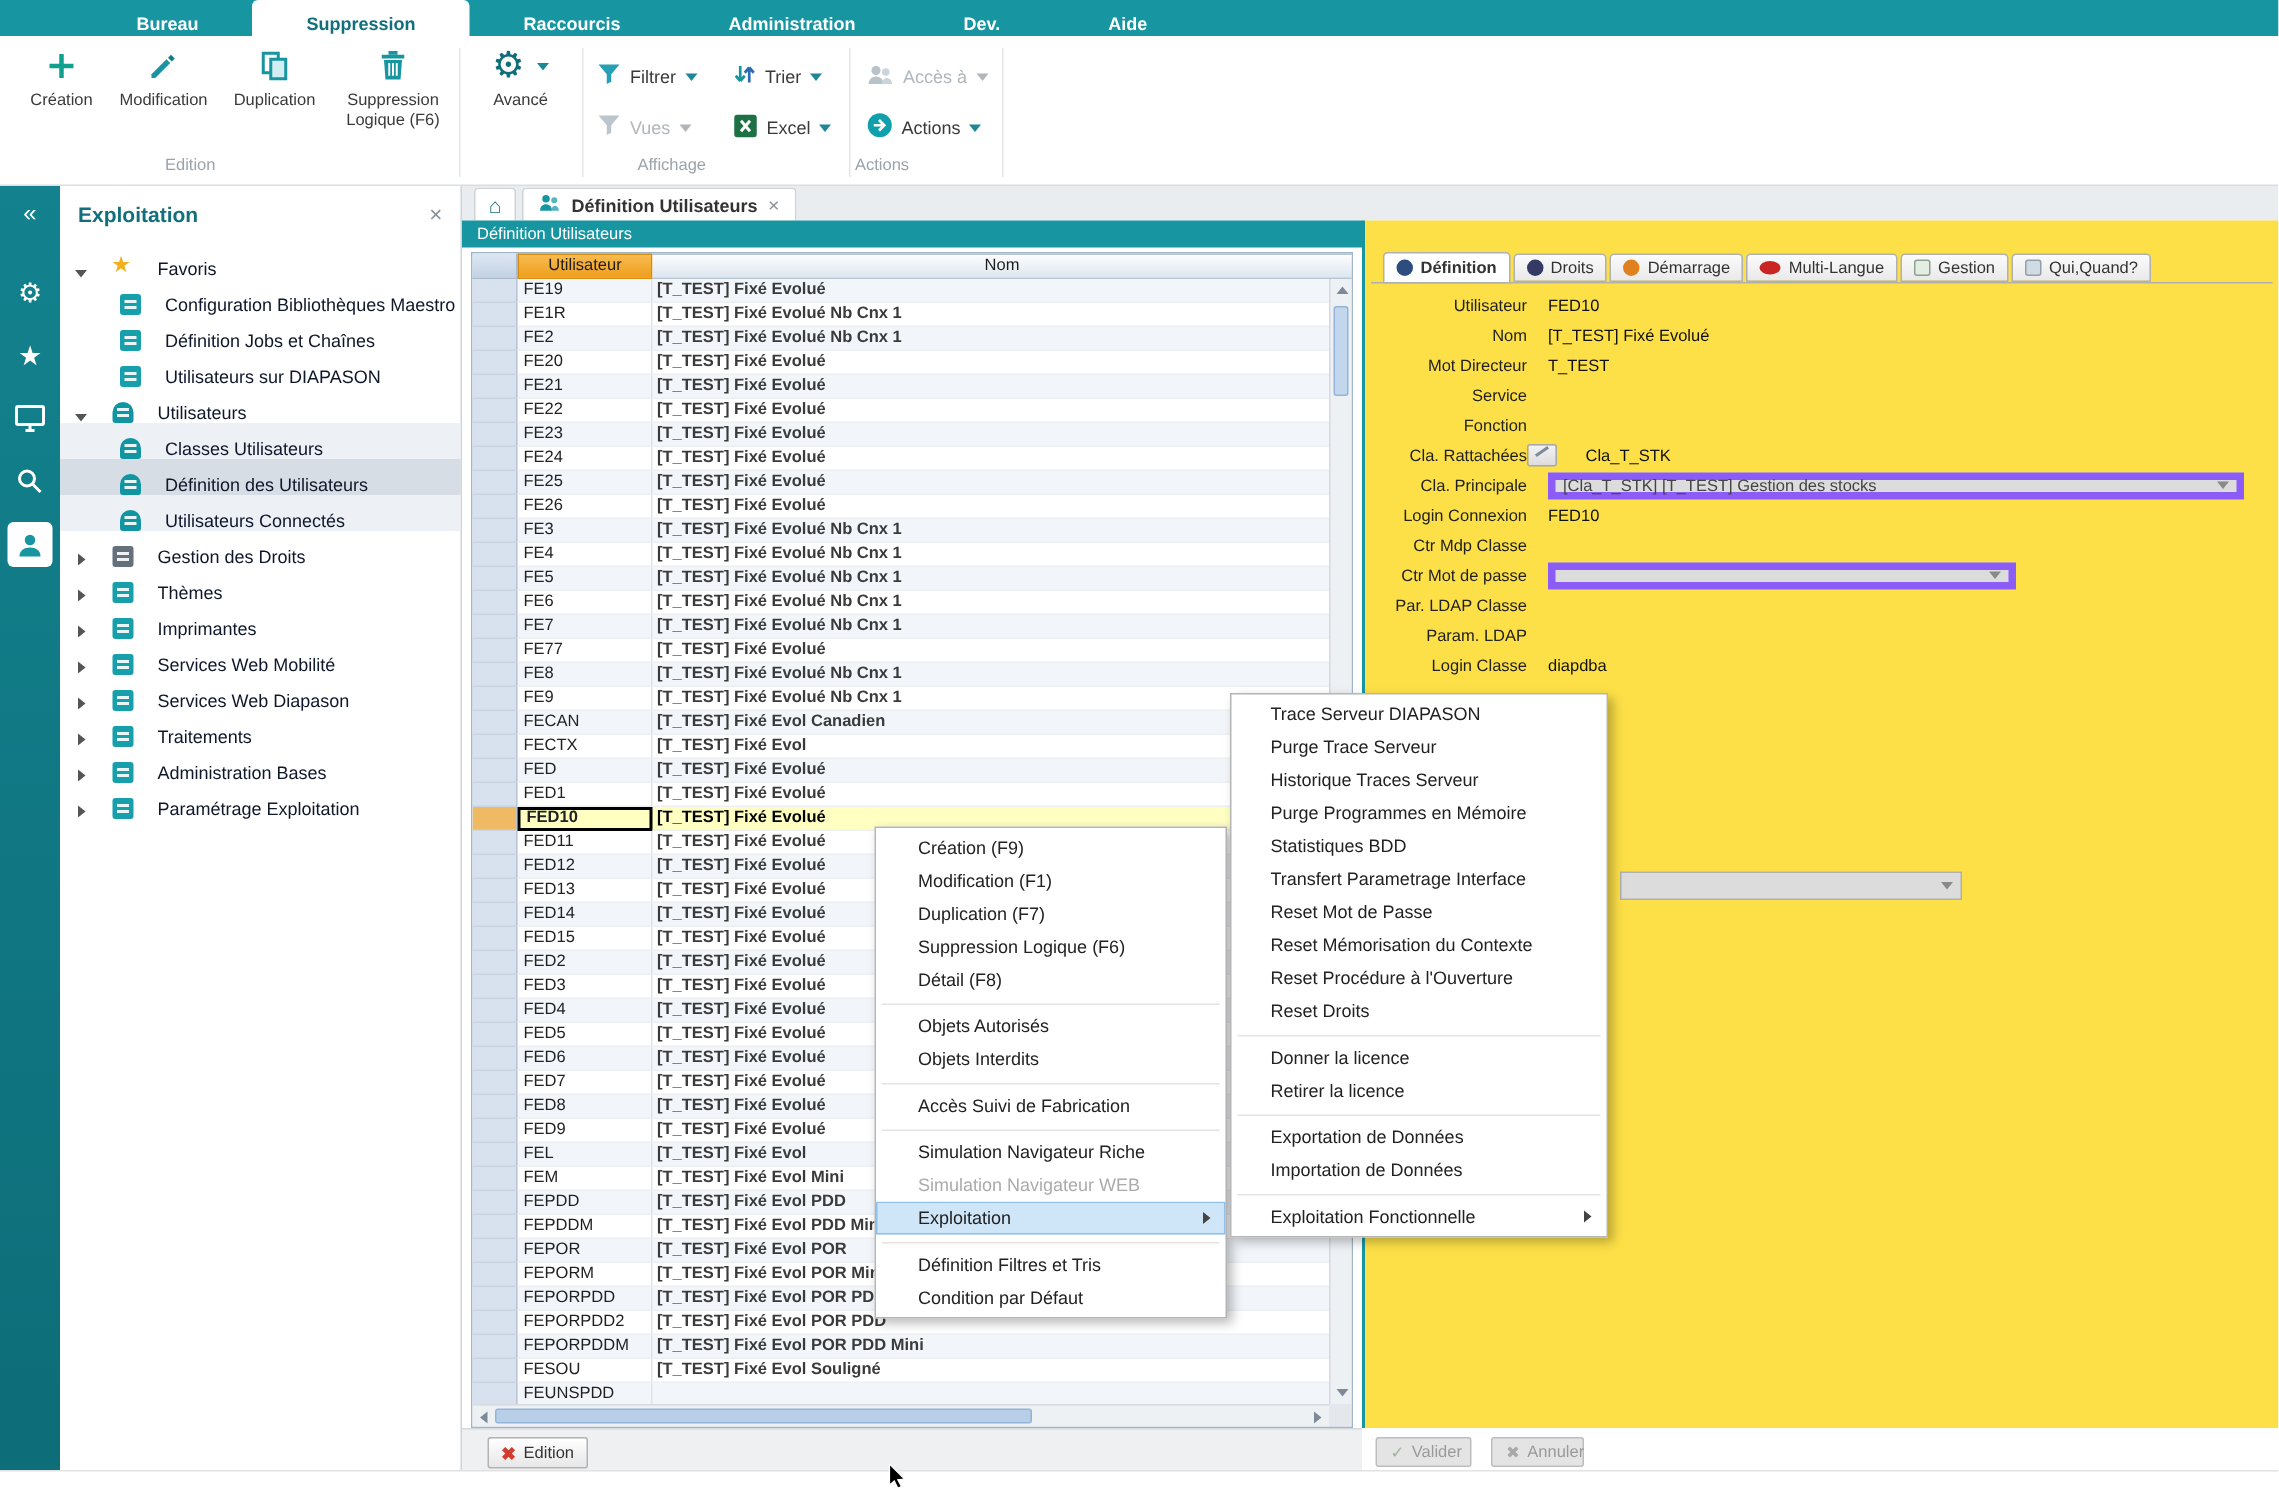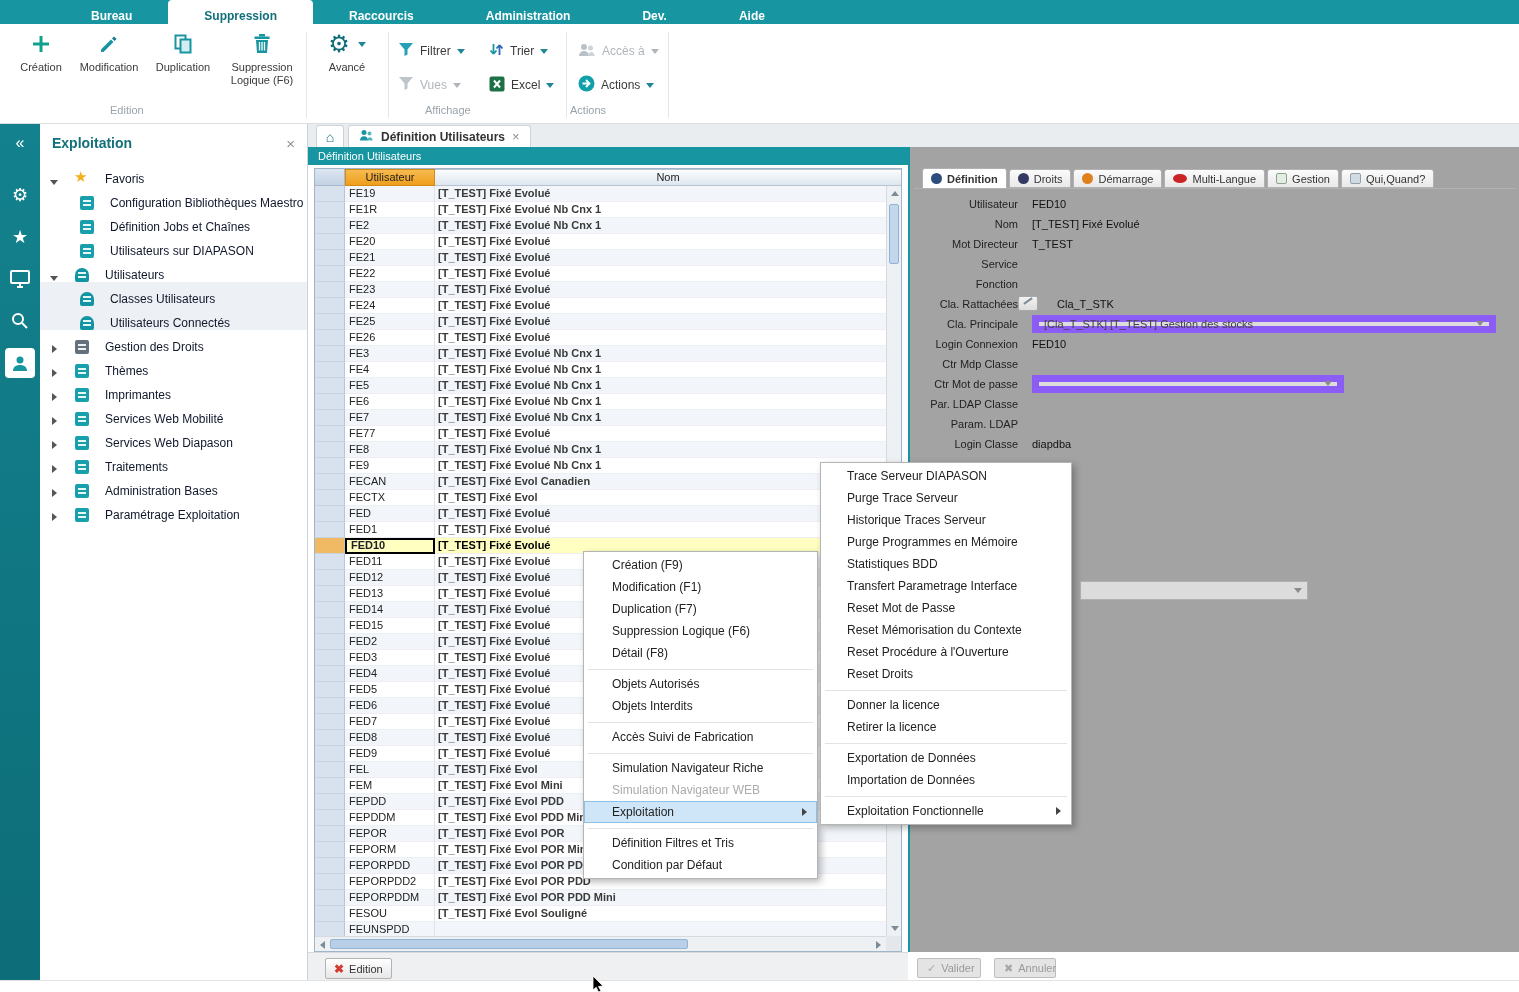--- a/index.html
+++ b/index.html
@@ -84,37 +84,37 @@
 
 .bottom-band{position:absolute;left:308px;top:952px;width:600px;height:28px;background:#eef0f2;border-top:1px solid #d6dade}
 .fermer{position:absolute;left:325px;top:958px;height:21px;background:linear-gradient(#ffffff,#e7e7e7);border:1px solid #b3b3b3;border-radius:2px;display:flex;align-items:center;gap:5px;font-size:11px;padding:0 8px;color:#333;cursor:pointer}
 .x-red{color:#d23b2f;font-weight:bold;font-size:12px}
 .btn-gray{position:absolute;top:958px;height:20px;background:#e4e4e4;border:1px solid #bdbdbd;border-radius:2px;font-size:11px;color:#9a9a9a;display:flex;align-items:center;gap:5px;padding:0 9px;cursor:default}
 .btn-gray .gchk{color:#9db49d;font-size:11px}
 .btn-gray .gx{color:#a8a8a8;font-size:11px}
 .statusbar{position:absolute;left:0;bottom:0;width:100%;height:12px;background:#fff;border-top:1px solid #e2e2e2}
 
 
-.detail{position:absolute;left:908px;top:147px;right:0;height:805px;background:#a3a3a3;border-left:2px solid #1795a1}
+.detail{position:absolute;left:908px;top:147px;right:0;height:805px;background:#fde047;border-left:2px solid #1795a1}
 .dtabs{position:absolute;left:12px;top:21px;display:flex;align-items:flex-end;gap:2px;z-index:2}
 .dtabline{position:absolute;left:4px;right:4px;top:41px;border-top:1px solid #b1b1b1}
 .dtab{height:19px;display:flex;align-items:center;gap:5px;padding:0 8px;font-size:11px;color:#333;background:linear-gradient(#fbfbfb,#e9e9e9);border:1px solid #b1b1b1;border-radius:3px 3px 0 0;cursor:pointer;position:relative}
 .dtab.active{background:#fff;font-weight:bold;height:21px;margin-bottom:-1px;z-index:3}
 .dtab-ic{width:11px;height:11px;display:inline-block;border-radius:50%;background:#9aa7b2}
 .dtab-ic.definition-tab-icon{background:#2c4d7e}
 .dtab-ic.droits-tab-icon{background:#343a63}
 .dtab-ic.demarrage-tab-icon{background:#e0811f}
 .dtab-ic.multilangue-tab-icon{background:#c92525;width:14px;height:9px;border-radius:50%}
 .dtab-ic.gestion-tab-icon{background:#e4ecE4;border:1px solid #8ba28b;border-radius:2px}
 .dtab-ic.quiquand-tab-icon{background:#d2dbe2;border:1px solid #90a0ac;border-radius:2px}
 .dform{position:absolute;left:0;top:47px;right:12px}
 .frow{display:flex;align-items:center;height:19px;margin-bottom:1px}
 .flabel{width:108px;flex:0 0 108px;text-align:right;font-size:11px;color:#222}
 .fval{margin-left:14px;font-size:11px;color:#111;display:flex;align-items:center;min-height:15px}
-.frow.dd .fval{background:#dcdcdc;border:7px solid #8b5cf6;height:18px;width:312px;padding:0 5px;color:#444}
+.frow.dd .fval{background:#dcdcdc;border:5px solid #8b5cf6;height:18px;width:312px;padding:0 5px;color:#444}
 .frow.dd.wide .fval{width:464px}
 .dd-arrow{margin-left:auto;width:0;height:0;border-left:4px solid transparent;border-right:4px solid transparent;border-top:5px solid #8a8a8a;display:none}
 .frow.dd .dd-arrow{display:block}
 .attach-ic{display:none;width:20px;height:15px;background:linear-gradient(#f2f2f2,#ddd);border:1px solid #a8a8a8;border-radius:2px;margin-right:5px;position:relative}
 .attach-ic::after{content:"";position:absolute;left:4px;top:3px;width:10px;height:2px;background:#7d8b99;transform:rotate(-35deg)}
 .frow.withicon .attach-ic{display:inline-block}
 .extra-dd{position:absolute;left:170px;top:434px;width:228px;height:19px;background:#dcdcdc;border:1px solid #b0b0b0;display:flex;align-items:center;padding:0 5px}
 .extra-dd .dd-arrow{display:block}
 
 
@@ -326,20 +326,25 @@
           <span class="ticon users-icon"></span>
           <span>Utilisateurs</span>
         </div>
 
         <div class="titem indent shade">
 
           <span class="ticon users-icon"></span>
           <span>Classes Utilisateurs</span>
         </div>
 
+        <div class="titem indent selected">
+
+          <span class="ticon users-gear-icon"></span>
+          <span>Définition des Utilisateurs</span>
+        </div>
 
         <div class="titem indent shade">
 
           <span class="ticon users-connected-icon"></span>
           <span>Utilisateurs Connectés</span>
         </div>
 
         <div class="titem">
           <span class="chev closed"></span>
           <span class="ticon lock-icon"></span>

